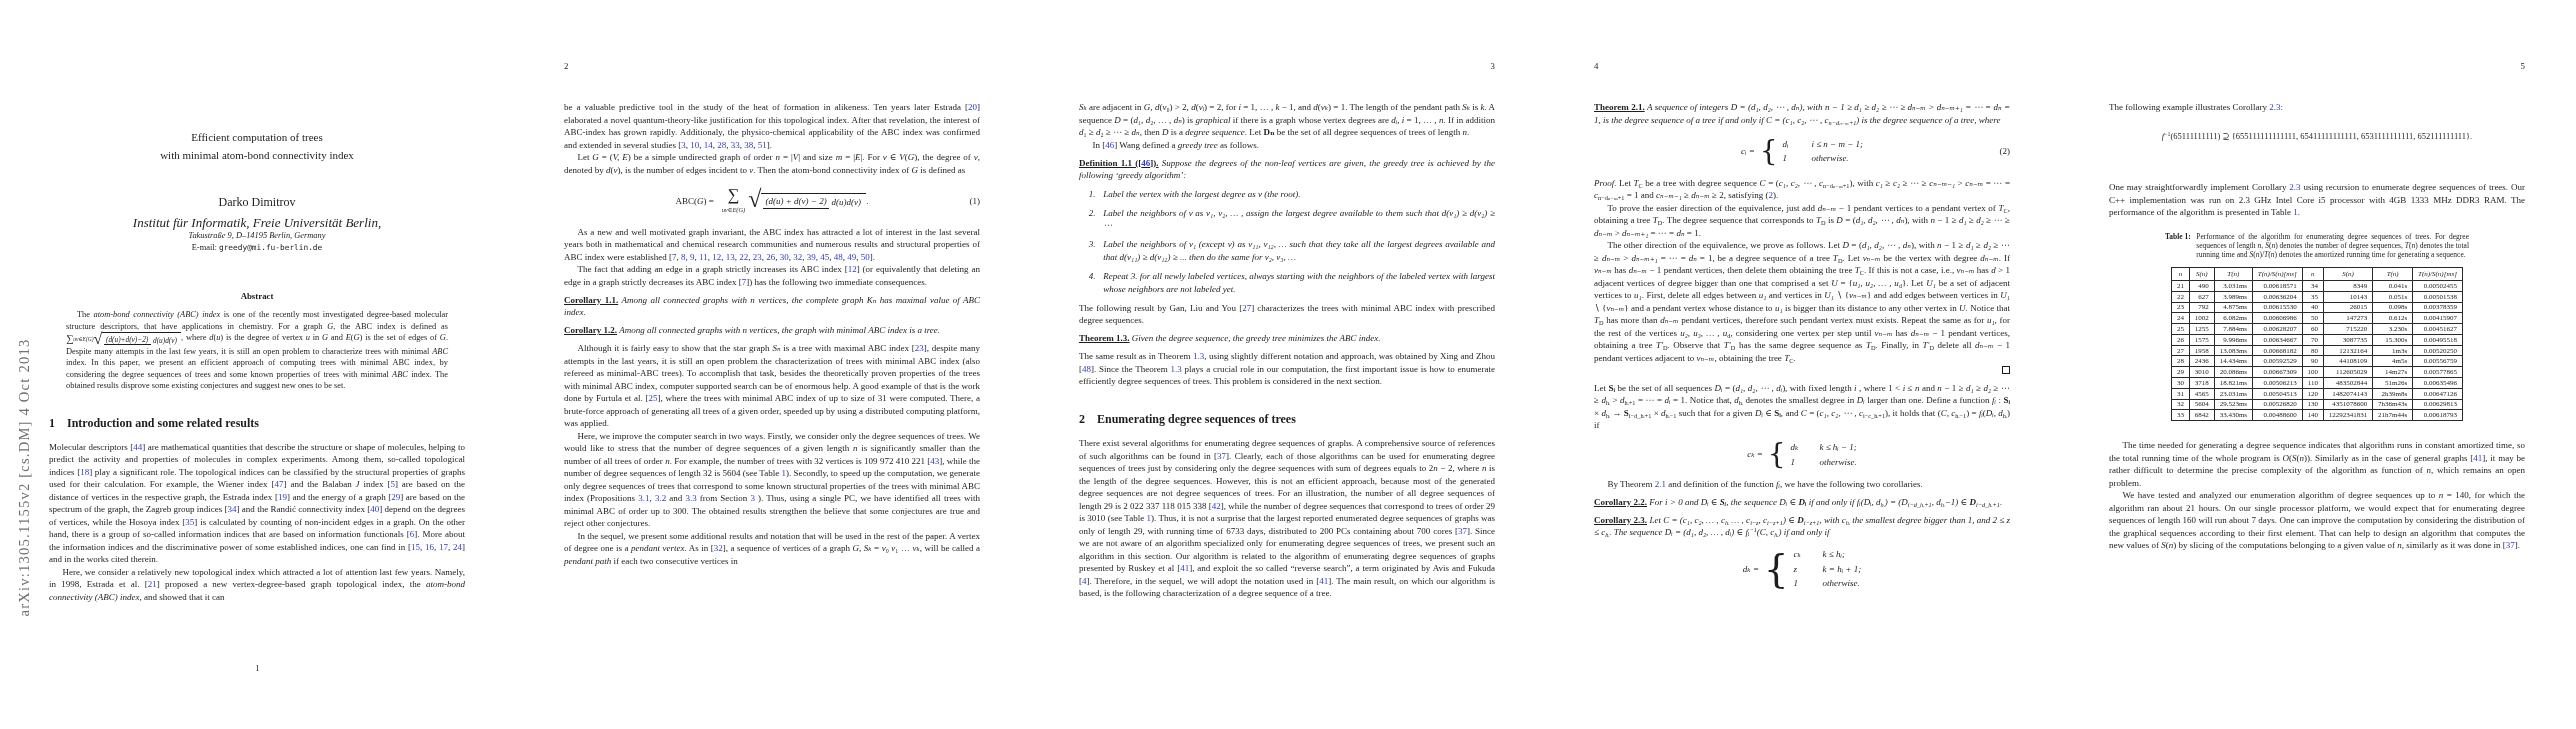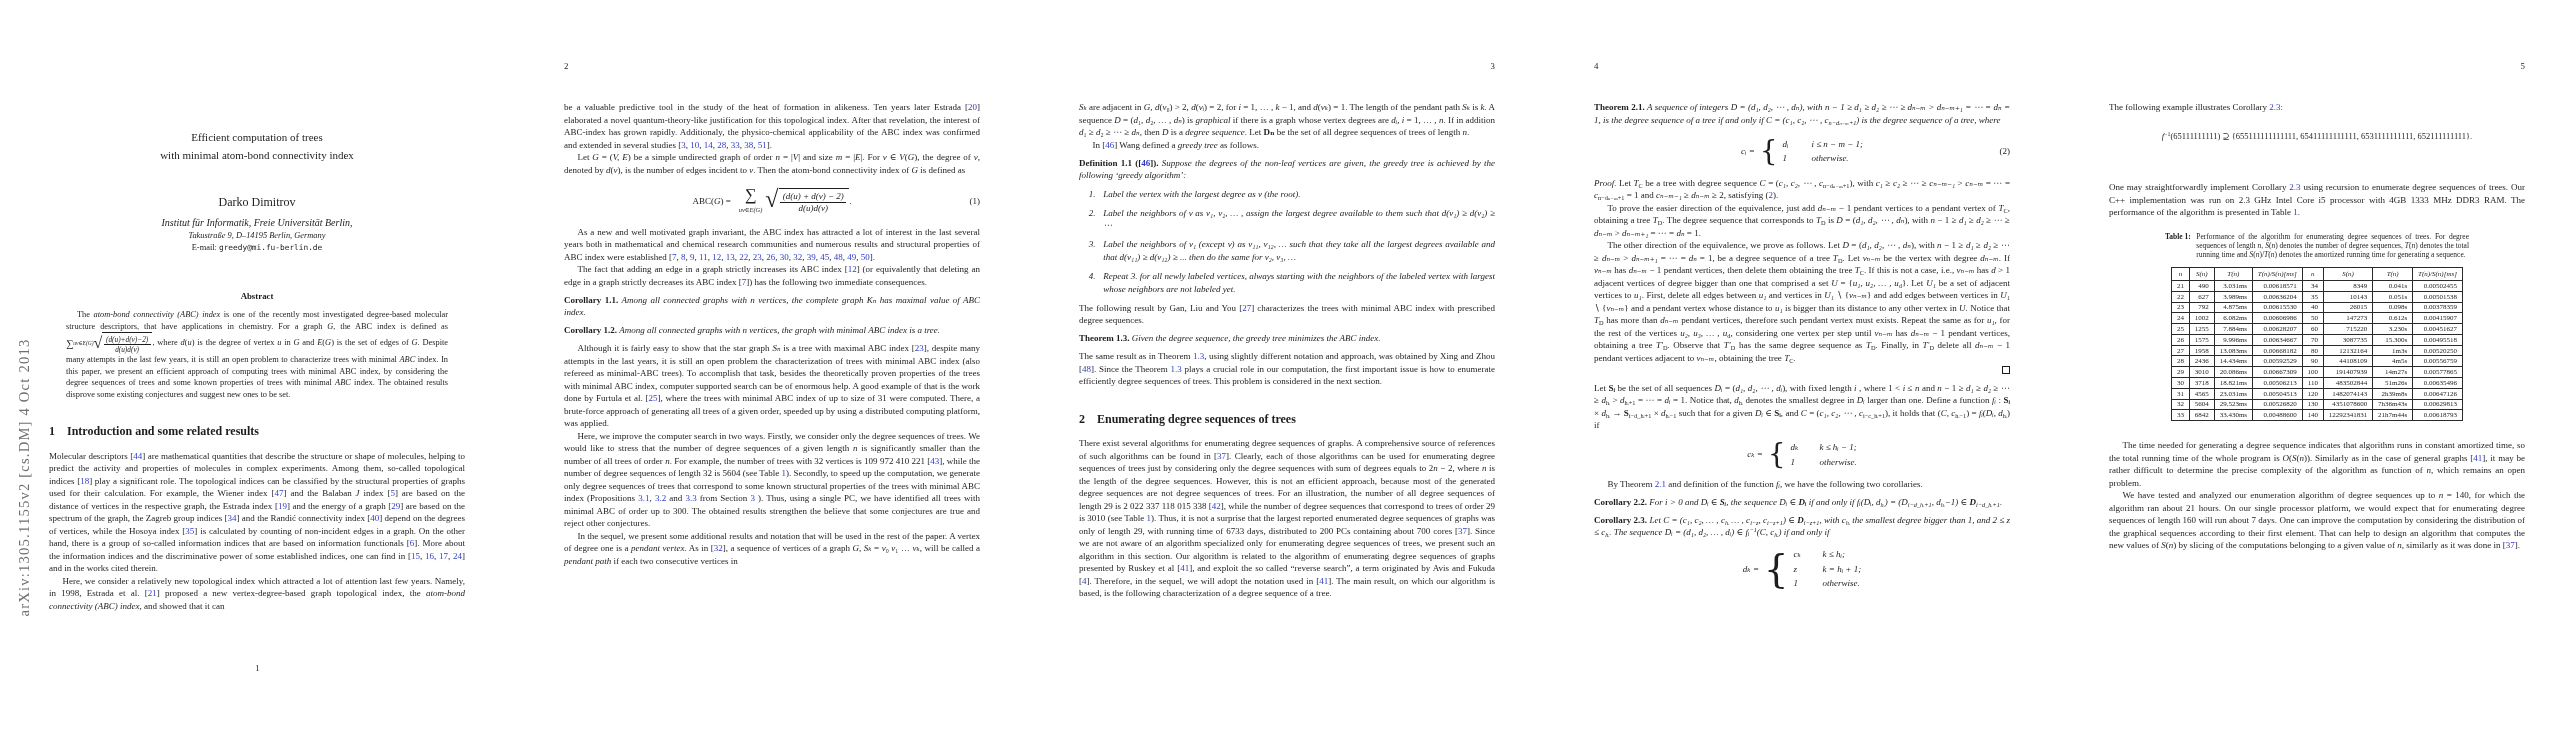--- a/index.html
+++ b/index.html
@@ -17,41 +17,41 @@
   .t-blue{color:#2f3dc6;}
   .t-i{font-style:italic;}
   .t-b{font-weight:bold;}
   .t-m{font-style:italic;}
   .t-mono{font-family:"DejaVu Sans Mono","Liberation Mono",monospace;font-size:0.93em;}
   .t-sub{vertical-align:-0.28em;font-size:0.7em;line-height:0;}
   .t-sup{vertical-align:0.5em;font-size:0.7em;line-height:0;}
   
   .p1-title{margin:28px 0 0;text-align:center;font-size:11px;font-weight:normal;line-height:17.6px;}
   .p1-author{margin-top:32px;text-align:center;font-size:12px;}
-  .p1-affil{margin-top:8.5px;text-align:center;font-style:italic;font-size:10px;line-height:12.5px;}
+  .p1-affil{margin-top:8.5px;text-align:center;font-style:italic;font-size:13px;line-height:12.5px;}
   .p1-affil2{text-align:center;font-style:italic;font-size:8.4px;line-height:12.5px;}
   .p1-email{text-align:center;font-size:8.4px;line-height:12.5px;}
   .abs-head{margin-top:35px;text-align:center;font-weight:bold;font-size:8.8px;}
   .abstract{margin:7.3px 17px 0;font-size:8.4px;line-height:11.5px;text-align:justify;text-indent:11px;}
   .sec{display:flex;gap:12px;font-weight:bold;font-size:12px;margin:24px 0 11px;text-indent:0;line-height:1.2;}
   
   .thm{margin:5.5px 0;}
-  .thm-head{font-weight:bold;}
+  .thm-head{font-weight:bold;text-decoration:underline;}
   .thm-body{font-style:italic;}
   
   .eq{display:flex;align-items:center;justify-content:center;position:relative;margin:9.7px 0;text-indent:0;}
   .eq-tag{position:absolute;right:0;top:50%;transform:translateY(-50%);font-style:normal;}
   .eq-lhs{font-style:italic;margin-right:4.9px;}
   .bigop{display:inline-flex;flex-direction:column;align-items:center;margin:0 3px;}
   .bigop .op{font-size:16.4px;line-height:1.05;font-style:normal;}
   .bigop .opsub{font-size:6.4px;font-style:italic;margin-top:0.6px;}
   .sqrt{display:inline-flex;align-items:center;}
   .sqrt .rad{font-size:24px;line-height:0.8;font-style:normal;transform:translateY(-0.6px);}
   .sqrt .radbox{border-top:0.9px solid #1d1d1d;padding:1.2px 3px 0 1.8px;}
-  .frac{display:inline-flex;flex-direction:column;align-items:center;font-style:italic;line-height:1.25;}
+  .frac{display:inline-flex;align-items:center;font-style:italic;line-height:1.25;}
   .frac .num{padding:0 2.4px;border-bottom:0.7px solid #1d1d1d;}
   .frac .den{padding:0 2.4px;}
   
   .ifrac{display:inline-flex;align-items:center;font-size:7.3px;vertical-align:middle;text-indent:0;}
   .ifrac .isum{font-size:10.3px;font-style:normal;}
   .ifrac .isub{font-size:5.5px;font-style:italic;vertical-align:-0.5em;line-height:0;}
   .ifrac .rad{font-size:16px;line-height:0.8;}
   .ifrac .radbox{border-top:0.7px solid #1d1d1d;padding:0.6px 1.8px 0 1.2px;}
   
   .cases{display:inline-flex;align-items:center;}
@@ -358,21 +358,21 @@
               <td>44108109</td>
               <td>4m5s</td>
               <td>0.00556759</td>
             </tr>
             <tr>
               <td>29</td>
               <td>3010</td>
               <td>20.086ms</td>
               <td>0.00667309</td>
               <td>100</td>
-              <td>191407939</td>
+              <td>112605029</td>
               <td>14m27s</td>
               <td>0.00577865</td>
             </tr>
             <tr>
               <td>30</td>
               <td>3718</td>
               <td>18.821ms</td>
               <td>0.00506213</td>
               <td>110</td>
               <td>483502844</td>

